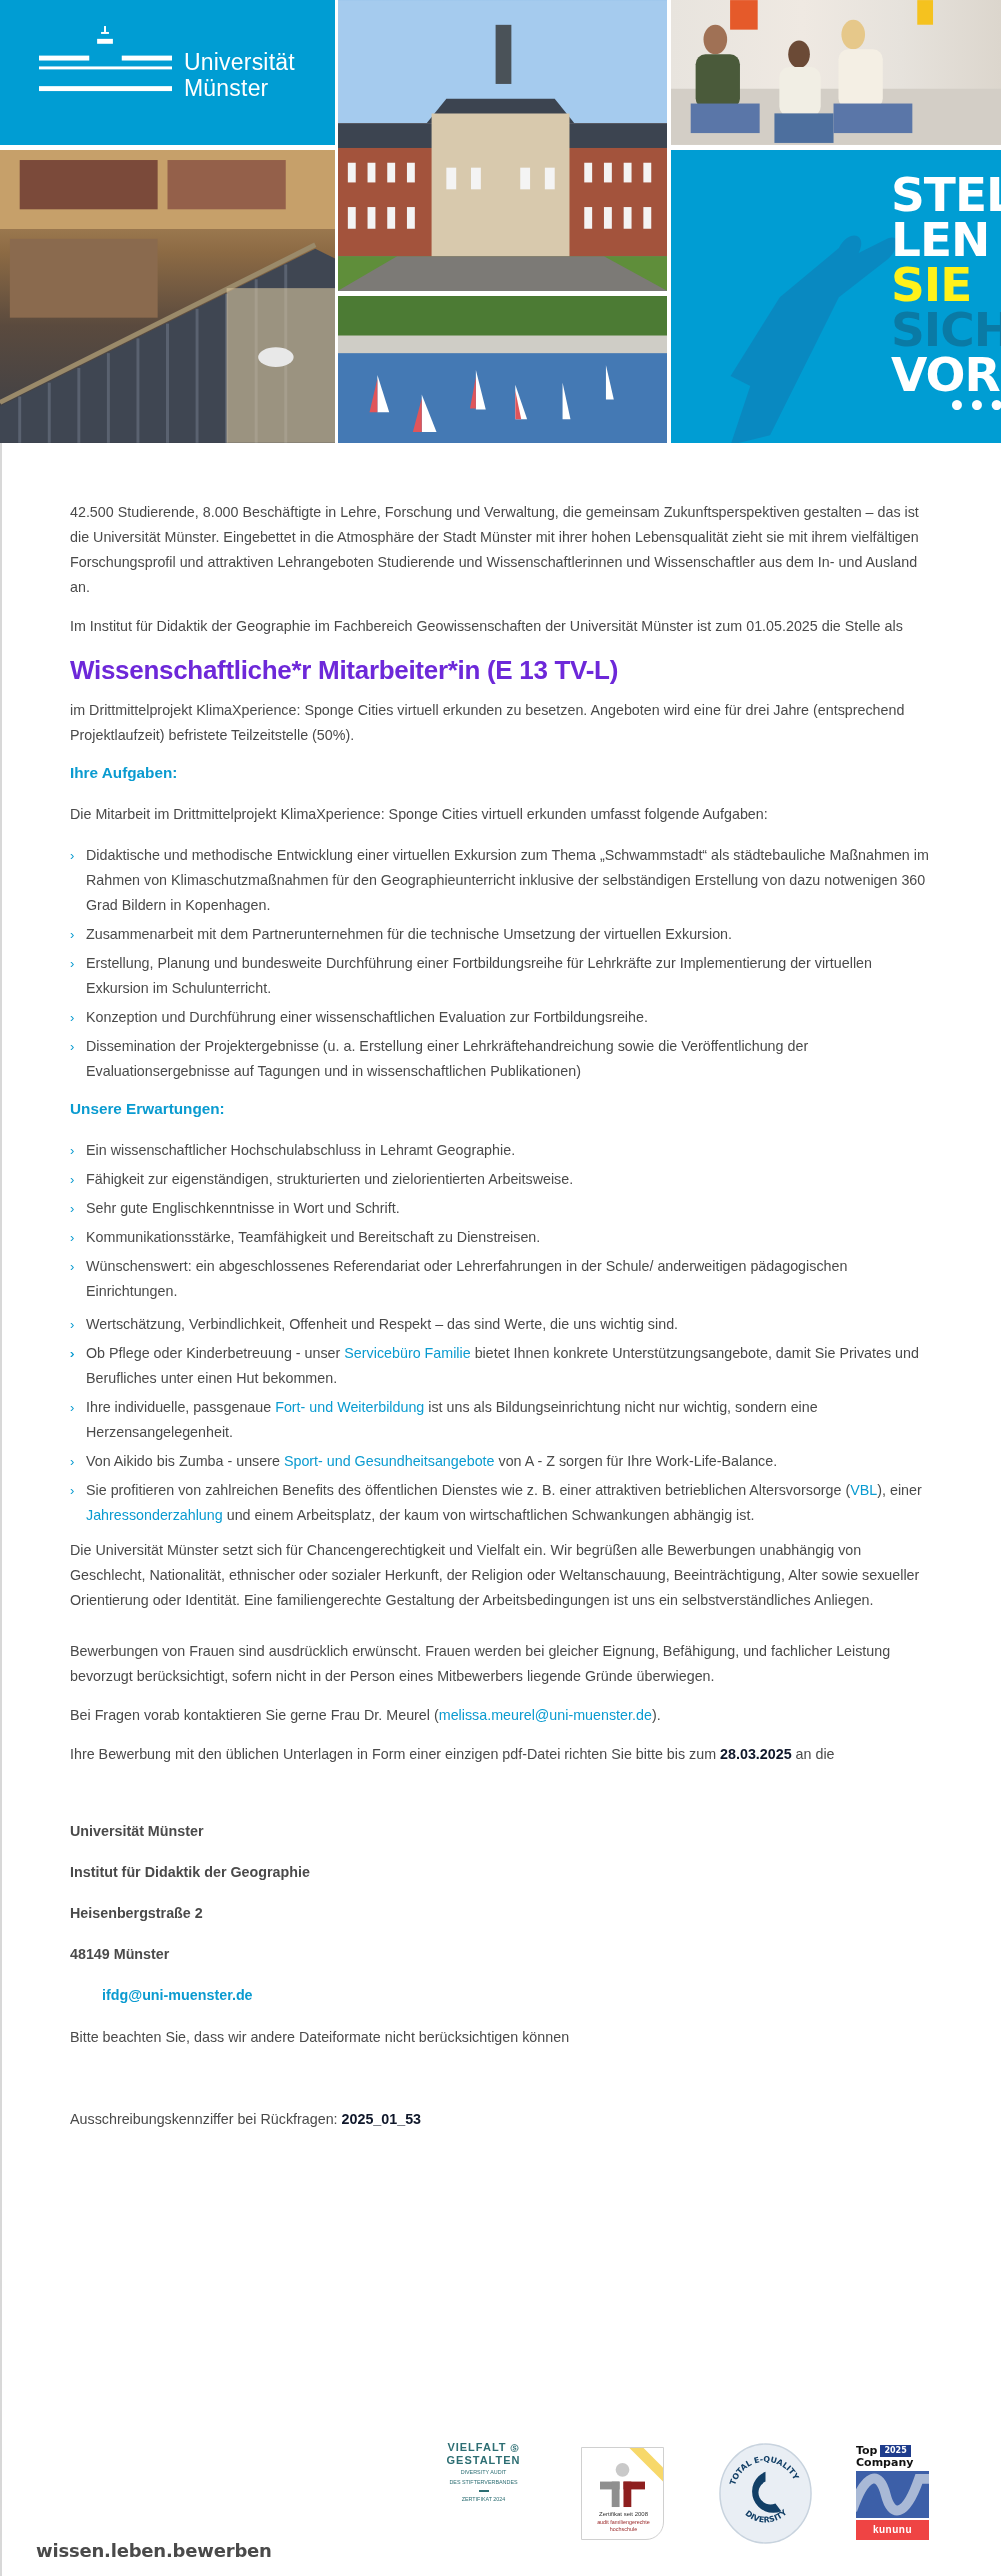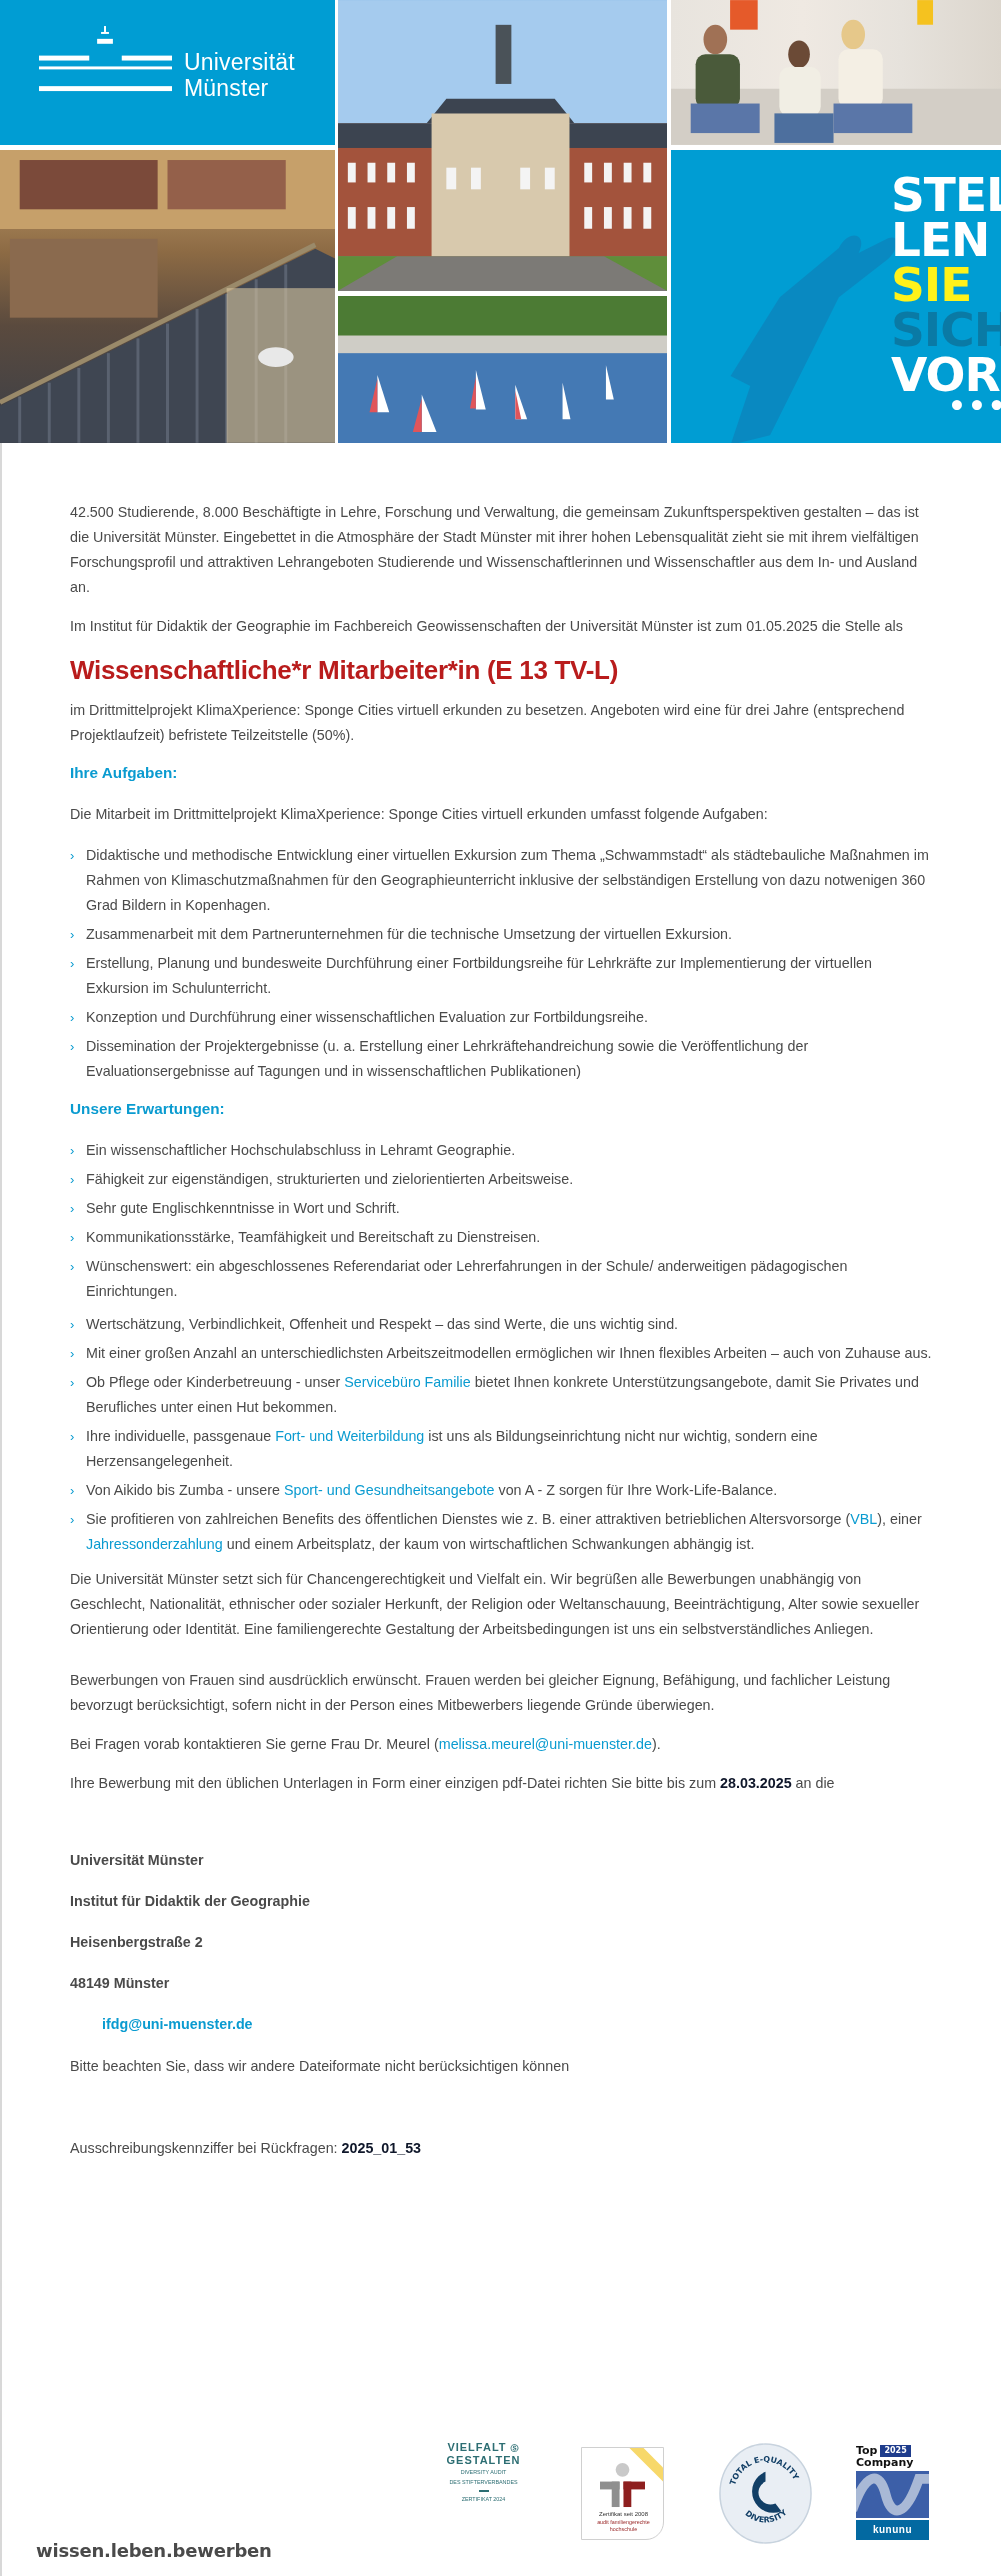--- a/index.html
+++ b/index.html
@@ -45,21 +45,21 @@
   .banner-line { display: block; color: #ffffff; }
   .banner-line.yellow { color: #fff21a; }
   .banner-line.dark { color: #0a7aa5; }
   .banner-dots { display: block; color: #fff; font-size: 28px; line-height: 20px; letter-spacing: 2px; padding-left: 57px; }
   .shadow-figure { position: absolute; left: 20px; top: 39px; width: 217px; height: 256px; }
 
   
   .content { position: relative; padding: 57px 69px 0 70px; width: 1002px; }
   p.body { line-height: 25px; margin-bottom: 14px; }
   .job-title {
-    color: #b91c1c; font-size: 26px; font-weight: bold; line-height: 34px;
+    color: #6d28d9; font-size: 26px; font-weight: bold; line-height: 34px;
     margin: 14px 0 11px 0; letter-spacing: -0.3px;
   }
   .section-heading {
     color: #0a9bd0; font-weight: bold; font-size: 15.3px; line-height: 22px;
     margin: 14px 0 18px 0;
   }
   ul.bullets { list-style: none; margin-bottom: 8px; }
   ul.bullets li {
     position: relative; padding-left: 16px; line-height: 25px; margin-bottom: 4px;
   }
@@ -84,21 +84,21 @@
   .badge-familie { left: 581px; top: 22px; width: 83px; height: 93px; border: 1px solid #d0d0d0; border-radius: 0 0 18px 0; background:#fff; overflow:hidden; }
   .badge-familie .ribbon { position:absolute; right:-14px; top:6px; width:59px; height:10px; background:#f7d86a; transform: rotate(45deg); }
   .badge-familie .fam-logo { position:absolute; left:18px; top:14px; width:45px; height:47px; }
   .badge-familie .ft1 { position:absolute; left:0; width:83px; top:63px; text-align:center; font-size:6px; color:#333; }
   .badge-familie .ft2 { position:absolute; left:0; width:83px; top:71px; text-align:center; font-size:5.4px; color:#9b2a2a; line-height:7px; }
   .badge-equality { left: 716px; top: 17px; width: 99px; height: 103px; }
   .badge-kununu { left: 856px; top: 20px; width: 73px; height: 101px; }
   .kununu-top { font-family:"DejaVu Sans", sans-serif; font-weight:bold; font-size:11px; line-height:12px; color:#111; }
   .kununu-year { display:inline-block; background:#1e3c8c; color:#fff; font-size:8px; padding:0 4px; margin-left:3px; vertical-align: 1px; }
   .kununu-block { width:73px; height:47px; background:#3c5fa8; margin-top:2px; position:relative; overflow:hidden; }
-  .kununu-bottom { width:73px; height:20px; background:#0369a1; color:#fff; font-size:10px; font-weight:bold; text-align:center; line-height:20px; margin-top:2px; letter-spacing:0.5px; }
+  .kununu-bottom { width:73px; height:20px; background:#ef4444; color:#fff; font-size:10px; font-weight:bold; text-align:center; line-height:20px; margin-top:2px; letter-spacing:0.5px; }
 
   .tagline {
     position: absolute; left: 36px; top: 2540px;
     font-family: "DejaVu Sans", sans-serif; font-weight: bold;
     color: #4a4a4a; font-size: 18px; letter-spacing: -0.2px;
   }
 </style>
 </head>
 <body>
 
@@ -257,21 +257,21 @@
   <ul class="bullets">
     <li><span class="chev">›</span><span>Ein wissenschaftlicher Hochschulabschluss in Lehramt Geographie.</span></li>
     <li><span class="chev">›</span><span>Fähigkeit zur eigenständigen, strukturierten und zielorientierten Arbeitsweise.</span></li>
     <li><span class="chev">›</span><span>Sehr gute Englischkenntnisse in Wort und Schrift.</span></li>
     <li><span class="chev">›</span><span>Kommunikationsstärke, Teamfähigkeit und Bereitschaft zu Dienstreisen.</span></li>
     <li><span class="chev">›</span><span>Wünschenswert: ein abgeschlossenes Referendariat oder Lehrerfahrungen in der Schule/ anderweitigen pädagogischen Einrichtungen.</span></li>
   </ul>
 
   <ul class="bullets">
     <li><span class="chev">›</span><span>Wertschätzung, Verbindlichkeit, Offenheit und Respekt – das sind Werte, die uns wichtig sind.</span></li>
-    <li><span class="chev">›</span><span>Mit einer großen Anzahl an unterschiedlichsten Arbeitszeitmodellen ermöglichen wir Ihnen flexibles Arbeiten – auch von Zuhause aus.</span></li>
+    <li><span class="chev">›</span></li>
     <li><span class="chev">›</span><span>Ob Pflege oder Kinderbetreuung - unser </span><a class="inline-link" href="#">Servicebüro Familie</a><span> bietet Ihnen konkrete Unterstützungsangebote, damit Sie Privates und Berufliches unter einen Hut bekommen.</span></li>
     <li><span class="chev">›</span><span>Ihre individuelle, passgenaue </span><a class="inline-link" href="#">Fort- und Weiterbildung</a><span> ist uns als Bildungseinrichtung nicht nur wichtig, sondern eine Herzensangelegenheit.</span></li>
     <li><span class="chev">›</span><span>Von Aikido bis Zumba - unsere </span><a class="inline-link" href="#">Sport- und Gesundheitsangebote</a><span> von A - Z sorgen für Ihre Work-Life-Balance.</span></li>
     <li><span class="chev">›</span><span>Sie profitieren von zahlreichen Benefits des öffentlichen Dienstes wie z. B. einer attraktiven betrieblichen Altersvorsorge (</span><a class="inline-link" href="#">VBL</a><span>), einer </span><a class="inline-link" href="#">Jahressonderzahlung</a><span> und einem Arbeitsplatz, der kaum von wirtschaftlichen Schwankungen abhängig ist.</span></li>
   </ul>
 
   <p class="body" style="margin-top:10px">Die Universität Münster setzt sich für Chancengerechtigkeit und Vielfalt ein. Wir begrüßen alle Bewerbungen unabhängig von Geschlecht, Nationalität, ethnischer oder sozialer Herkunft, der Religion oder Weltanschauung, Beeinträchtigung, Alter sowie sexueller Orientierung oder Identität. Eine familiengerechte Gestaltung der Arbeitsbedingungen ist uns ein selbstverständliches Anliegen.</p>
   <div class="spacer-lg" style="height:12px"></div>
   <p class="body">Bewerbungen von Frauen sind ausdrücklich erwünscht. Frauen werden bei gleicher Eignung, Befähigung, und fachlicher Leistung bevorzugt berücksichtigt, sofern nicht in der Person eines Mitbewerbers liegende Gründe überwiegen.</p>
   <p class="body"><span>Bei Fragen vorab kontaktieren Sie gerne Frau Dr. Meurel (</span><a class="inline-link" href="#">melissa.meurel@uni-muenster.de</a><span>).</span></p>

